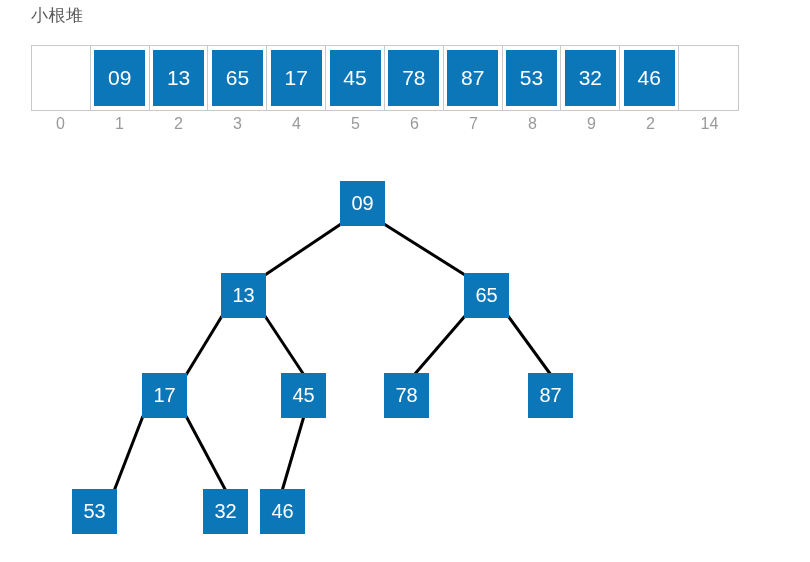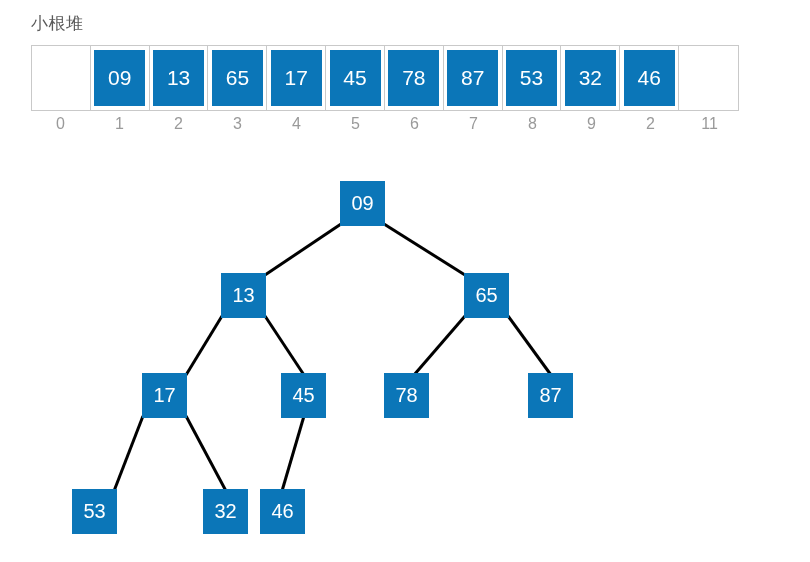--- a/index.html
+++ b/index.html
@@ -15,21 +15,21 @@
     width: 810px;
     height: 562px;
     background: #ffffff;
     overflow: hidden;
   }
 
   
   .title {
     position: absolute;
     left: 31px;
-    top: 12px;
+    top: 4px;
     font-size: 17px;
     color: #5a5a5a;
     letter-spacing: 0.5px;
     white-space: nowrap;
     font-family: Liberation Serif, serif;
   }
 
   
   .array-wrap {
     position: absolute;
@@ -154,21 +154,21 @@
         <div class="index-cell" style="color: rgb(154, 154, 154);">1</div>
         <div class="index-cell" style="color: rgb(154, 154, 154);">2</div>
         <div class="index-cell" style="color: rgb(154, 154, 154);">3</div>
         <div class="index-cell" style="color: rgb(154, 154, 154);">4</div>
         <div class="index-cell" style="color: rgb(154, 154, 154);">5</div>
         <div class="index-cell" style="color: rgb(154, 154, 154);">6</div>
         <div class="index-cell" style="color: rgb(154, 154, 154);">7</div>
         <div class="index-cell" style="color: rgb(154, 154, 154);">8</div>
         <div class="index-cell" style="color: rgb(154, 154, 154);">9</div>
         <div class="index-cell" style="color: rgb(154, 154, 154);">2</div>
-        <div class="index-cell" style="color: rgb(154, 154, 154);">11</div>
+        <div class="index-cell" style="color: rgb(154, 154, 154);">14</div>
       </div>
   </div>
 
   <div class="tree">
     <svg width="810" height="562">
       <g id="edges">
           <line x1="341" y1="224" x2="265" y2="275" stroke="#000000" stroke-width="3"></line>
           <line x1="384" y1="224" x2="465" y2="275" stroke="#000000" stroke-width="3"></line>
           <line x1="222" y1="316" x2="186" y2="375" stroke="#000000" stroke-width="3"></line>
           <line x1="265" y1="316" x2="304" y2="375" stroke="#000000" stroke-width="3"></line>

